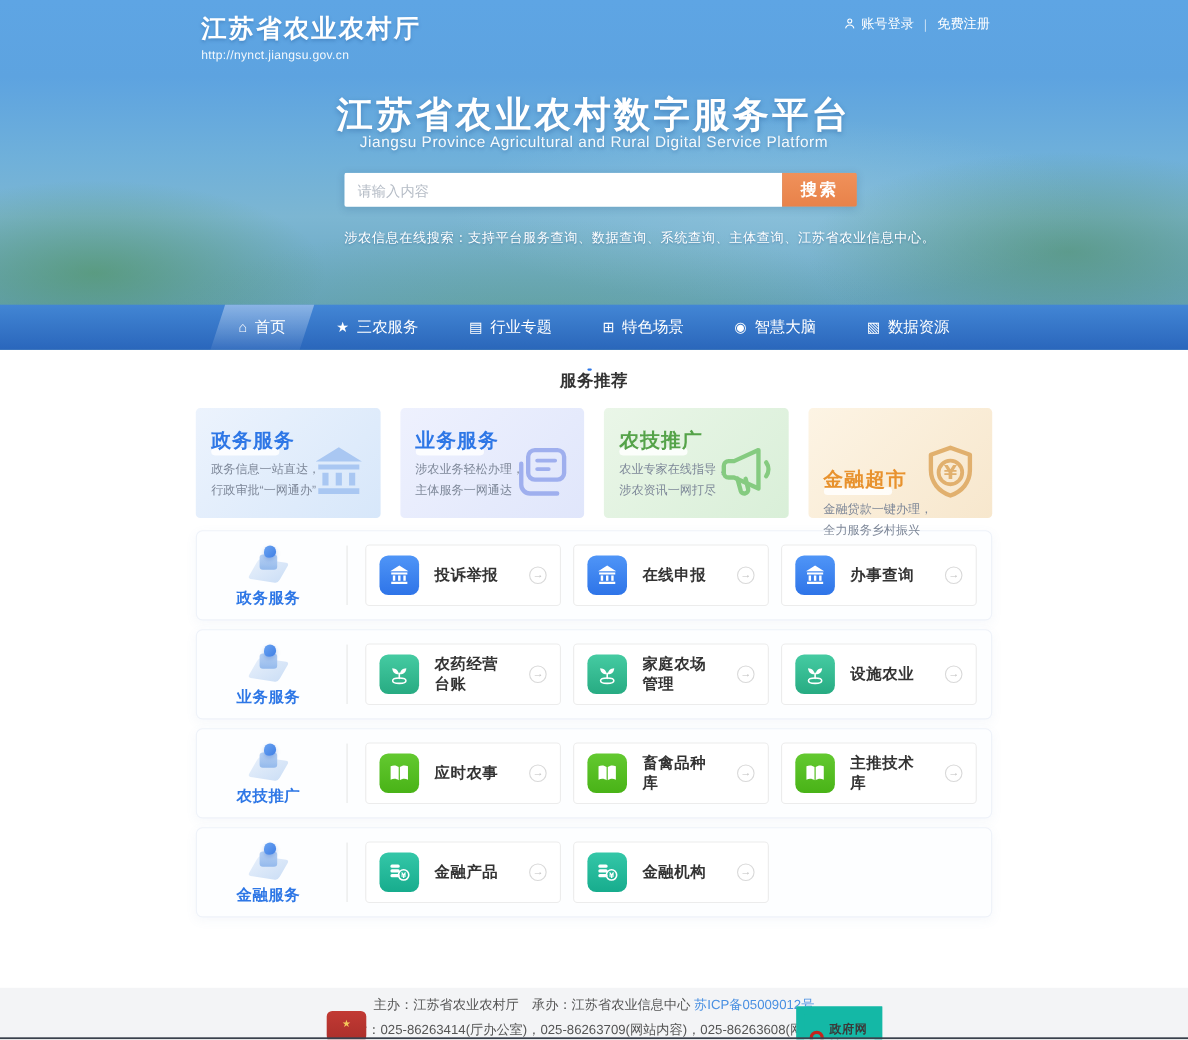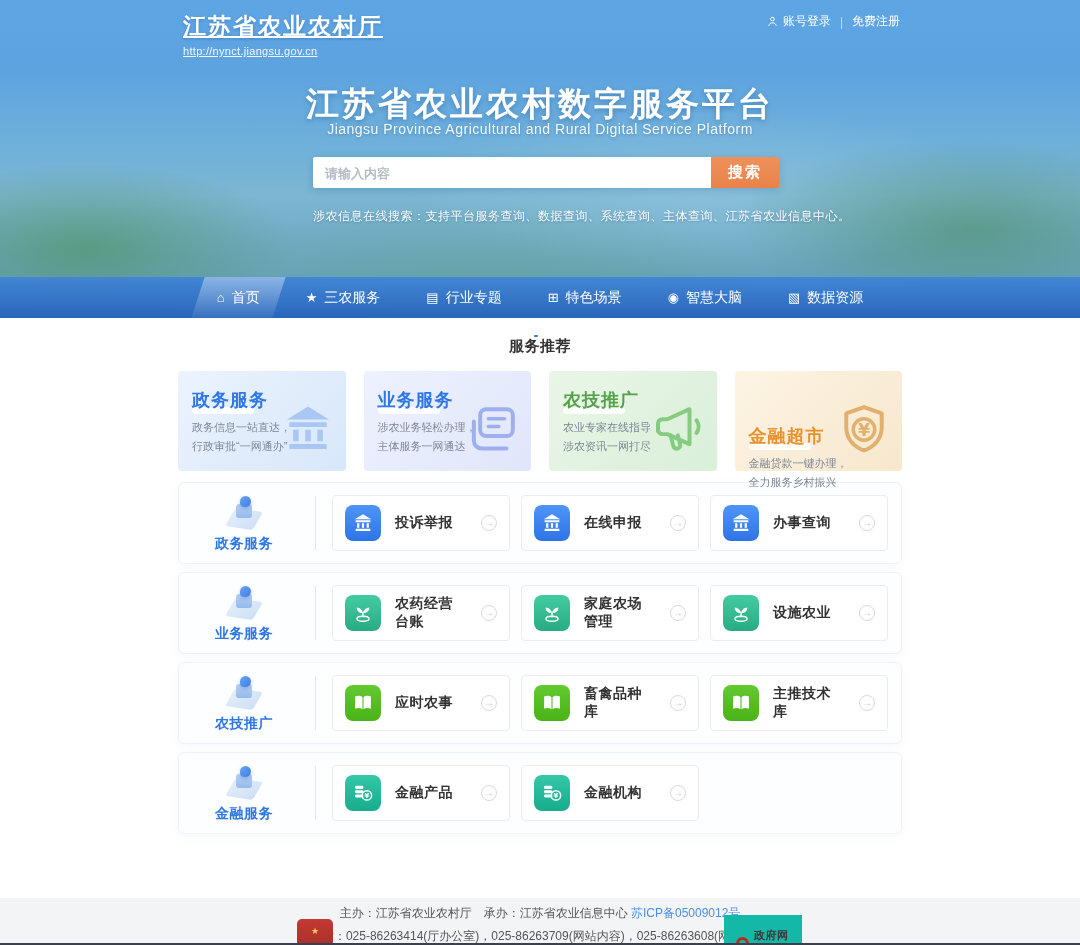--- a/index.html
+++ b/index.html
@@ -10,36 +10,36 @@
   
   .hero { position:relative; width:100%; height:318px;
     background:
       radial-gradient(ellipse 300px 120px at 8% 78%, rgba(74,142,74,.55), transparent 70%),
       radial-gradient(ellipse 340px 130px at 90% 72%, rgba(70,135,80,.5), transparent 70%),
       radial-gradient(ellipse 500px 160px at 45% 98%, rgba(95,160,115,.45), transparent 70%),
       radial-gradient(ellipse 420px 120px at 65% 60%, rgba(150,200,225,.5), transparent 70%),
       linear-gradient(180deg,#5ea5e4 0%, #5da3e0 22%, #6fb0da 45%, #7cb6d2 62%, #6ca9c4 80%, #5f9cba 100%);
   }
   .topbar { position:absolute; top:0; left:0; right:0; height:60px; }
-  .logo-block { position:absolute; left:183px; top:11px; color:#fff; cursor:pointer;text-decoration:underline; }
+  .logo-block { position:absolute; left:183px; top:11px; color:#fff; cursor:pointer; }
   .logo-title { font-size:23px; font-weight:bold; letter-spacing:2px; text-shadow:0 1px 3px rgba(30,80,140,.35); }
   .logo-url { font-size:11px; opacity:.92; margin-top:3px; letter-spacing:.3px; }
   .auth-links { position:absolute; right:180px; top:13px; display:flex; align-items:center; gap:9px; color:#fff; font-size:12px; }
   .auth-links svg { width:13px; height:13px; color:#fff; }
   .auth-item { cursor:pointer; display:flex; align-items:center; gap:4px; }
   .auth-divider { opacity:.6; }
 
   .hero-title { position:absolute; top:82px; left:0; right:0; text-align:center; color:#fff;
     font-size:33px; font-weight:bold; letter-spacing:3px; text-shadow:0 2px 5px rgba(30,80,140,.4); }
   .hero-subtitle { position:absolute; top:121px; left:0; right:0; text-align:center; color:rgba(255,255,255,.93);
     font-size:14px; letter-spacing:.5px; text-shadow:0 1px 3px rgba(30,80,140,.35); }
 
   .search-bar { position:absolute; left:313px; top:157px; width:466px; height:31px; display:flex;
     border-radius:2px; overflow:hidden; box-shadow:0 2px 8px rgba(20,60,110,.18); }
-  .search-input { flex:1; border:none; outline:none; padding:16px 12px; font-size:13px; color:#0f766e; background:#fff;font-weight:bold; }
+  .search-input { flex:1; border:none; outline:none; padding:16px 12px; font-size:13px; color:#0f766e; background:#fff; }
   .search-input::placeholder { color:#b5bcc6; }
   .search-btn { width:68px; border:none; background:linear-gradient(180deg,#f0915a,#e8824a); color:#fff;
     font-size:15px; font-weight:bold; letter-spacing:2px; cursor:pointer; font-family:inherit; }
   .search-hint { position:absolute; left:313px; top:208px; color:#fff; font-size:12px; letter-spacing:.5px;
     text-shadow:0 1px 2px rgba(30,80,140,.45); }
 
   
   .navbar { position:absolute; left:0; right:0; bottom:0; height:41px;
     background:linear-gradient(180deg, rgba(64,132,216,.93), rgba(38,98,188,.93));
     display:flex; justify-content:center; }

